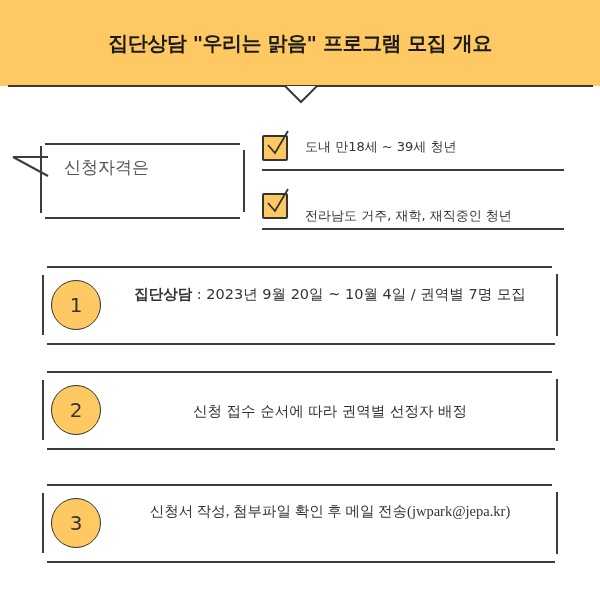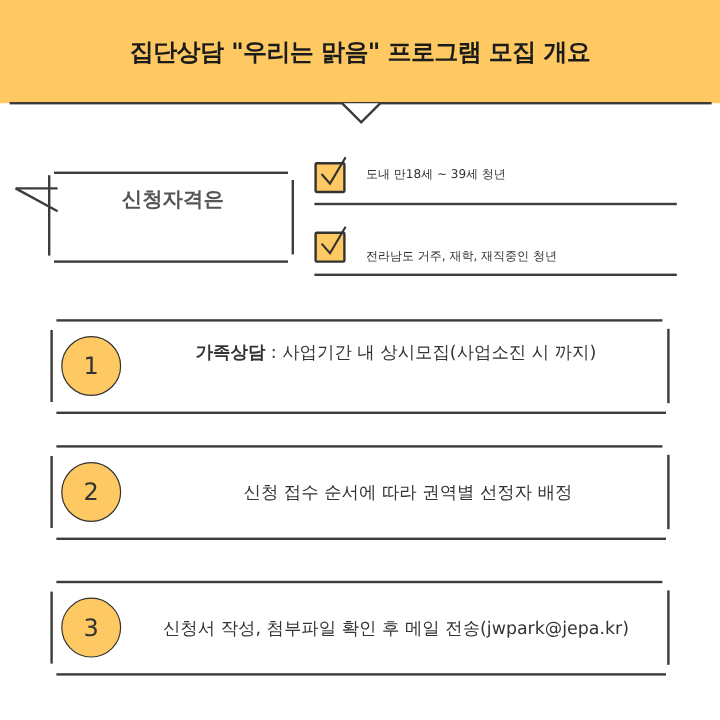--- a/index.html
+++ b/index.html
@@ -5,24 +5,24 @@
   html, body { margin:0; padding:0; }
   body { width:600px; height:600px; background:#ffffff; position:relative; overflow:hidden;
          font-family:"DejaVu Sans", "Liberation Sans", sans-serif; color:#333; }
   .abs { position:absolute; }
   .header { left:0; top:0; width:600px; height:86px; background:#fec962; }
   .header-title { left:0; top:30px; width:600px; text-align:center; font-size:20px; font-weight:bold; color:#1b1b1b; letter-spacing:-0.5px; }
   .header-line { left:8px; top:85px; width:585px; height:2px; background:#3a3a3a; }
   .pointer { left:284px; top:78px; width:34px; height:26px; }
   .hl { position:absolute; height:2px; background:#3c3c3c; }
   .vl { position:absolute; width:2px; background:#3c3c3c; }
-  .bubble-text { left:48px; top:152px; width:192px; text-align:center; font-size:17px; line-height:30px; color:#555;font-weight:bold; }
+  .bubble-text { left:64px; top:152px; width:192px; font-size:17px; line-height:30px; color:#555; }
   .check { position:absolute; width:22px; height:22px; background:#fec962; border:2px solid #333; border-radius:2px; }
   .check svg { position:absolute; left:2px; top:-8px; overflow:visible; }
-  .crit { position:absolute; left:305px; font-size:10px; color:#333; }
+  .crit { position:absolute; left:305px; font-size:13px; color:#333; }
   .circle { position:absolute; left:51px; width:48px; height:48px; border-radius:50%; background:#fec962; border:1.5px solid #333;
             display:flex; align-items:center; justify-content:center; font-size:20px; color:#333; }
   .step-text { position:absolute; left:100px; width:450px; text-align:center; font-size:14.5px; color:#333; line-height:22px; }
   .step-text b { font-weight:bold; }
 </style>
 </head>
 <body>
 
 <div class="abs header"></div>
 <div class="abs header-title">집단상담 "우리는 맑음" 프로그램 모집 개요</div>
@@ -65,37 +65,37 @@
   <div class="hl" style="left:262px; top:228px; width:302px;"></div>
 </div>
 
 <div>
   <div class="hl" style="left:47px; top:266px; width:505px;"></div>
   <div class="hl" style="left:47px; top:343px; width:508px;"></div>
   <div class="vl" style="left:42px; top:275px; height:60px;"></div>
   <div class="vl" style="left:556px; top:274px; height:62px;"></div>
   <div class="circle" style="top:280px;">1</div>
   <div class="step-text" style="top:283px; left:110px; width:440px;">
-    <div><b>가족상담</b><span> : 사업기간 내 상시모집(사업소진 시 까지)</span></div>
+    <div><b>집단상담</b><span> : 2023년 9월 20일 ~ 10월 4일 / 권역별 7명 모집</span></div>
   </div>
 </div>
 
 <div>
   <div class="hl" style="left:47px; top:371px; width:505px;"></div>
   <div class="hl" style="left:47px; top:448px; width:508px;"></div>
   <div class="vl" style="left:42px; top:380px; height:60px;"></div>
   <div class="vl" style="left:556px; top:379px; height:62px;"></div>
   <div class="circle" style="top:385px;">2</div>
-  <div class="step-text" style="top:400px; left:120px; width:440px;">
+  <div class="step-text" style="top:400px; left:110px; width:440px;">
     <span>신청 접수 순서에 따라 권역별 선정자 배정</span>
   </div>
 </div>
 
 <div>
   <div class="hl" style="left:47px; top:484px; width:505px;"></div>
   <div class="hl" style="left:47px; top:561px; width:508px;"></div>
   <div class="vl" style="left:42px; top:493px; height:60px;"></div>
   <div class="vl" style="left:556px; top:492px; height:62px;"></div>
   <div class="circle" style="top:498px;">3</div>
-  <div class="step-text" style="top:513px; left:110px; width:440px;">
+  <div class="step-text" style="top:500px; left:110px; width:440px;font-family:Liberation Serif, serif;">
     <span>신청서 작성, 첨부파일 확인 후 메일 전송(jwpark@jepa.kr)</span>
   </div>
 </div>
 
 </body></html>

